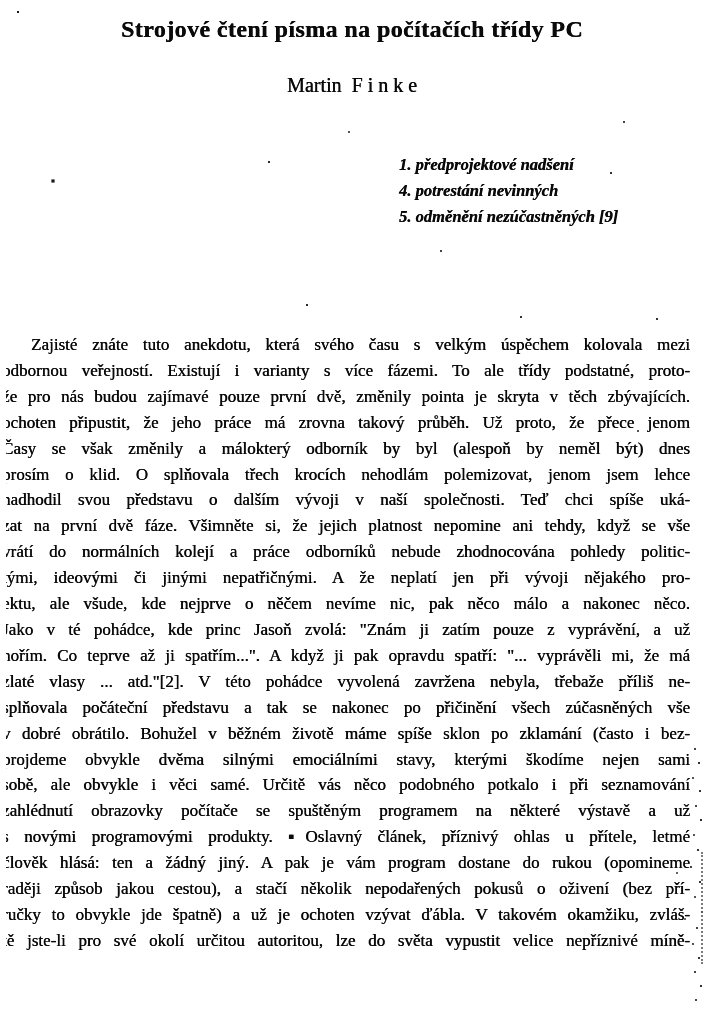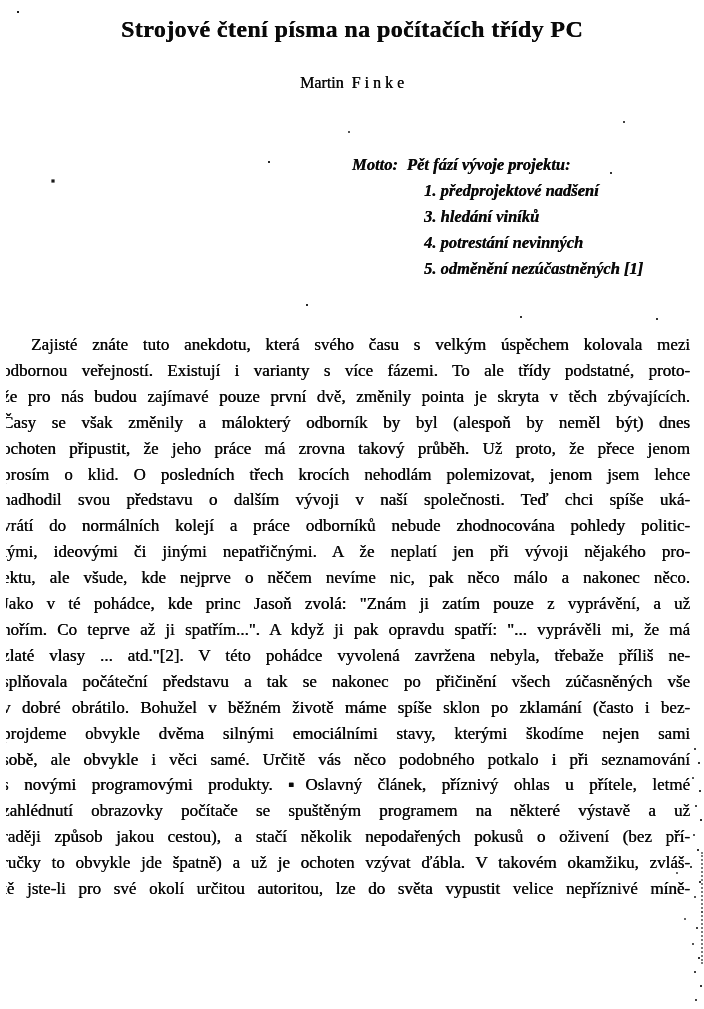--- a/index.html
+++ b/index.html
@@ -13,30 +13,30 @@
     color:#0a0a0a;
     text-shadow:0.35px 0 0 currentColor; 
   }
   .title {
     position:absolute; top:16px; left:0; width:704px;
     margin:0; text-align:center;
     font-size:24px; font-weight:bold; letter-spacing:0.4px;
   }
   .author {
     position:absolute; top:74px; left:0; width:704px;
-    text-align:center; font-size:16px; white-space:pre;
+    text-align:center; font-size:20px; white-space:pre;
   }
   .motto {
     position:absolute; left:352px; top:152px;
     font-style:italic; font-weight:bold;
     font-size:16.5px; line-height:26px;
   }
   .motto-head { white-space:nowrap; }
   .motto-heading { margin-left:9px; }
-  .motto-items { margin-left:72px; }
+  .motto-items { margin-left:47px; }
   .motto-item { white-space:nowrap; }
   .bodytext {
     position:absolute; left:6px; top:332px; width:684px;
     overflow:hidden;            
     font-size:17px; line-height:25.9px;
   }
   .bline {
     text-align:justify;
     text-align-last:justify;
     text-indent:-4px;           
@@ -78,51 +78,49 @@
 </head>
 <body>
 
 <div class="page">
 
   <h1 class="title">Strojové čtení písma na počítačích třídy PC</h1>
 
   <div class="author">Martin  F i n k e</div>
 
   <div class="motto">
-    <div class="motto-head">
-      <span class="motto-label">Motto:</span><span class="motto-heading">Pět fází vývoje projektu:</span>
-    </div>
     <div class="motto-items">
         <div class="motto-item">1. předprojektové nadšení</div>
-        <div class="motto-item">3. hledání viníků</div>
         <div class="motto-item">4. potrestání nevinných</div>
-        <div class="motto-item">5. odměnění nezúčastněných [1]</div>
+        <div class="motto-item">5. odměnění nezúčastněných [9]</div>
       </div>
   </div>
 
   <div class="bodytext">
       <div class="bline first">Zajisté znáte tuto anekdotu, která svého času s velkým úspěchem kolovala mezi</div>
       <div class="bline">odbornou veřejností. Existují i varianty s více fázemi. To ale třídy podstatné, proto-</div>
       <div class="bline">že pro nás budou zajímavé pouze první dvě, změnily pointa je skryta v těch zbývajících.</div>
+      <div class="bline">ochoten připustit, že jeho práce má zrovna takový průběh. Už proto, že přece jenom</div>
       <div class="bline">Časy se však změnily a málokterý odborník by byl (alespoň by neměl být) dnes</div>
-      <div class="bline">ochoten připustit, že jeho práce má zrovna takový průběh. Už proto, že přece jenom</div>
-      <div class="bline">prosím o klid. O posledních třech krocích nehodlám polemizovat, jenom jsem lehce</div>
+      <div class="bline">prosím o klid. O splňovala třech krocích nehodlám polemizovat, jenom jsem lehce</div>
       <div class="bline">nadhodil svou představu o dalším vývoji v naší společnosti. Teď chci spíše uká-</div>
+      <div class="bline">zat na první dvě fáze. Všimněte si, že jejich platnost nepomine ani tehdy, když se vše</div>
       <div class="bline">vrátí do normálních kolejí a práce odborníků nebude zhodnocována pohledy politic-</div>
       <div class="bline">tými, ideovými či jinými nepatřičnými. A že neplatí jen při vývoji nějakého pro-</div>
       <div class="bline">ektu, ale všude, kde nejprve o něčem nevíme nic, pak něco málo a nakonec něco.</div>
       <div class="bline">Jako v té pohádce, kde princ Jasoň zvolá: "Znám ji zatím pouze z vyprávění, a už</div>
       <div class="bline">hořím. Co teprve až ji spatřím...". A když ji pak opravdu spatří: "... vyprávěli mi, že má</div>
       <div class="bline">zlaté vlasy ... atd."[2]. V této pohádce vyvolená zavržena nebyla, třebaže příliš ne-</div>
       <div class="bline">splňovala počáteční představu a tak se nakonec po přičinění všech zúčasněných vše</div>
       <div class="bline">v dobré obrátilo. Bohužel v běžném životě máme spíše sklon po zklamání (často i bez-</div>
       <div class="bline">projdeme obvykle dvěma silnými emociálními stavy, kterými škodíme nejen sami</div>
       <div class="bline">sobě, ale obvykle i věci samé. Určitě vás něco podobného potkalo i při seznamování</div>
+      <div class="bline">zahlédnutí obrazovky počítače se spuštěným programem na některé výstavě a už</div>
       <div class="bline">s novými programovými produkty. ▪Oslavný článek, příznivý ohlas u přítele, letmé</div>
-      <div class="bline">zahlédnutí obrazovky počítače se spuštěným programem na některé výstavě a už</div>
+      <div class="bline">člověk hlásá: ten a žádný jiný. A pak je vám program dostane do rukou (opomineme</div>
       <div class="bline">raději způsob jakou cestou), a stačí několik nepodařených pokusů o oživení (bez pří-</div>
       <div class="bline">ručky to obvykle jde špatně) a už je ochoten vzývat ďábla. V takovém okamžiku, zvláš-</div>
       <div class="bline">tě jste-li pro své okolí určitou autoritou, lze do světa vypustit velice nepříznivé míně-</div>
     </div>
 
   <div class="noise"></div>
   <div class="noise-edge"></div>
   <div class="edge-line"></div>
 
 </div>

